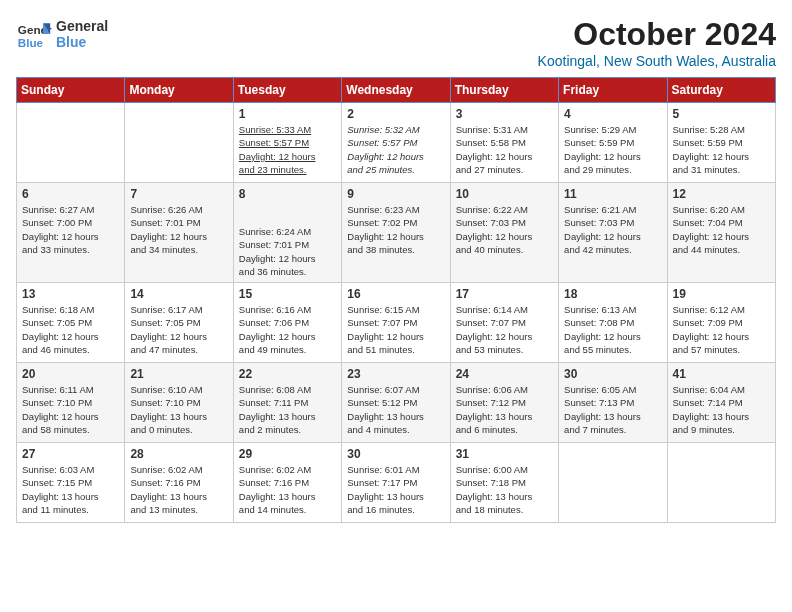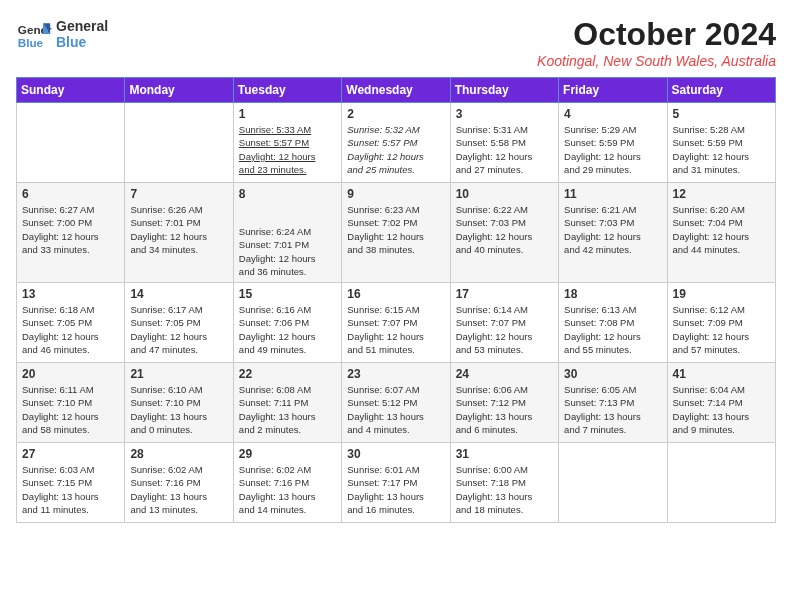--- a/index.html
+++ b/index.html
@@ -28,30 +28,29 @@
     .title-block {
       text-align: right;
     }
     .month-title {
       font-size: 32px;
       font-weight: bold;
       color: #222;
     }
     .location {
       font-size: 14px;
-      color: #ef4444;
-      font-style: italic;
+      color: #0369a1;
     }
     table {
       width: 100%;
       border-collapse: collapse;
       table-layout: fixed;
     }
     thead th {
-      background: #6d28d9;
+      background: #b91c1c;
       color: #fff;
       font-size: 12px;
       font-weight: bold;
       padding: 5px 4px;
       text-align: left;
       border: 1px solid #5a8ad0;
     }
     tbody td {
       border: 1px solid #ccc;
       vertical-align: top;

